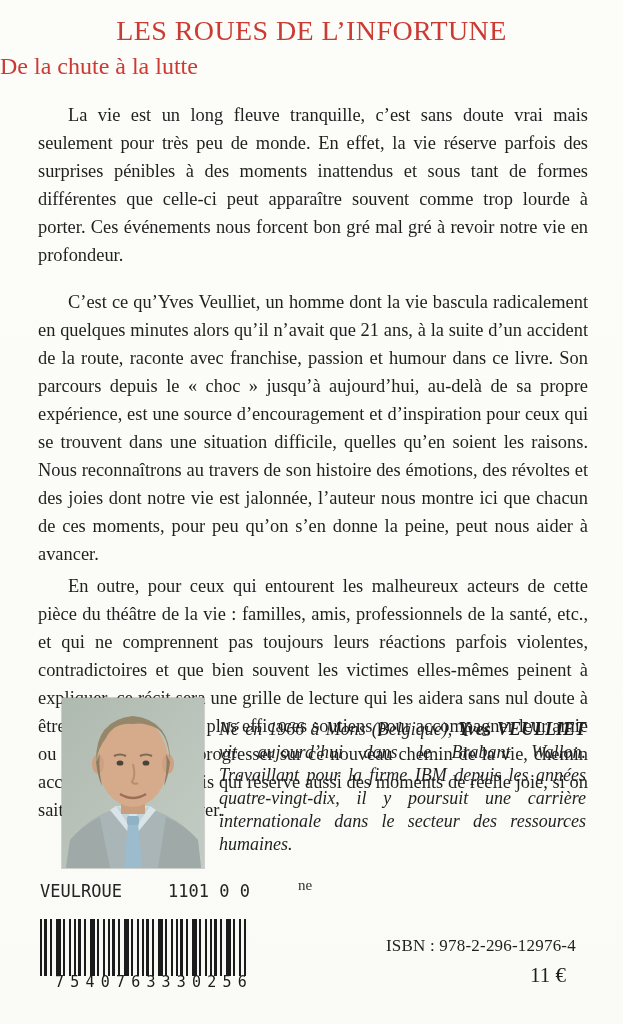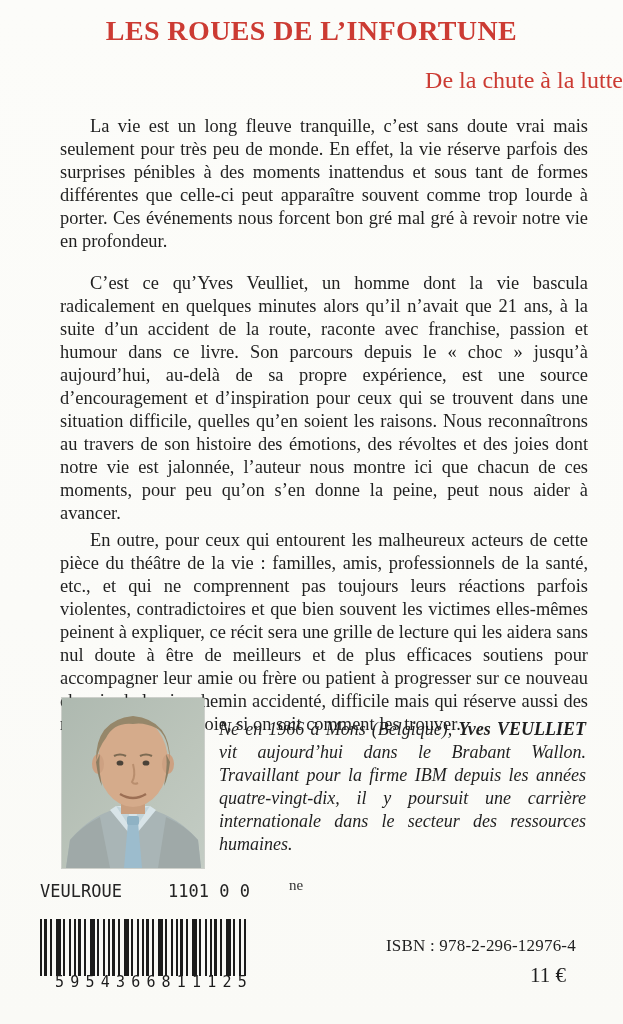--- a/index.html
+++ b/index.html
@@ -9,35 +9,35 @@
     margin:0 auto;
     background:linear-gradient(180deg,#fcfcf9 0%,#fbfbf8 60%,#fafaf6 100%);
     font-family:"Liberation Serif", serif;
     color:#1f1f1f;
     overflow:hidden;
   }
   .title{
     margin:15px 20px 0;
     text-align:center;
     font-size:28px;
-    font-weight:bold;
+    font-weight:normal;
     letter-spacing:.4px;
     color:#cc3b33;
   }
   .subtitle{
-    margin:20px 0 0;
-    text-align:right;
+    margin:6px 0 0;
+    text-align:left;
     font-size:24px;
     font-weight:normal;
     color:#cc3b33;
   }
   .synopsis{
-    margin:21px 35px 0 60px;
+    margin:21px 35px 0 38px;
     font-size:18.4px;
-    line-height:23px;
+    line-height:28px;
     text-align:justify;
   }
   .synopsis p{margin:0;text-indent:30px;}
   .synopsis p.p1{margin-bottom:19px;}
   .synopsis p.p2{margin-bottom:4px;}
   .bio-row{
     position:absolute;
     left:62px;top:698px;right:37px;
     display:flex;
   }
@@ -49,21 +49,21 @@
   .bio{
     flex:1;
     margin:20px 0 0 15px;
     font-style:italic;
     font-size:18px;
     line-height:23px;
     text-align:justify;
   }
   .bio b{font-weight:bold;}
   .fragment{
-    position:absolute;left:289px;top:877px;
+    position:absolute;left:298px;top:877px;
     font-size:15px;color:#333;
   }
   .label{
     position:absolute;left:40px;top:881px;width:210px;
     font-family:"DejaVu Sans Mono", monospace;
     font-size:17px;line-height:18.5px;color:#242424;
     transform:scaleY(1.08);transform-origin:top left;
   }
   .label .row{display:flex;justify-content:space-between;gap:34px;}
   .bars{
@@ -151,18 +151,18 @@
   <div class="fragment">ne</div>
 
   <div class="label">
     <div class="row">
       <span>VEULROUE</span>
       <span>1101 0 0</span>
     </div>
   </div>
 
   <div class="bars"></div>
-  <div class="digits">5954366811125</div>
+  <div class="digits">7540763330256</div>
 
   <div class="isbn">ISBN : 978-2-296-12976-4</div>
   <div class="price">11 €</div>
 
 </div>
 
 </body></html>

